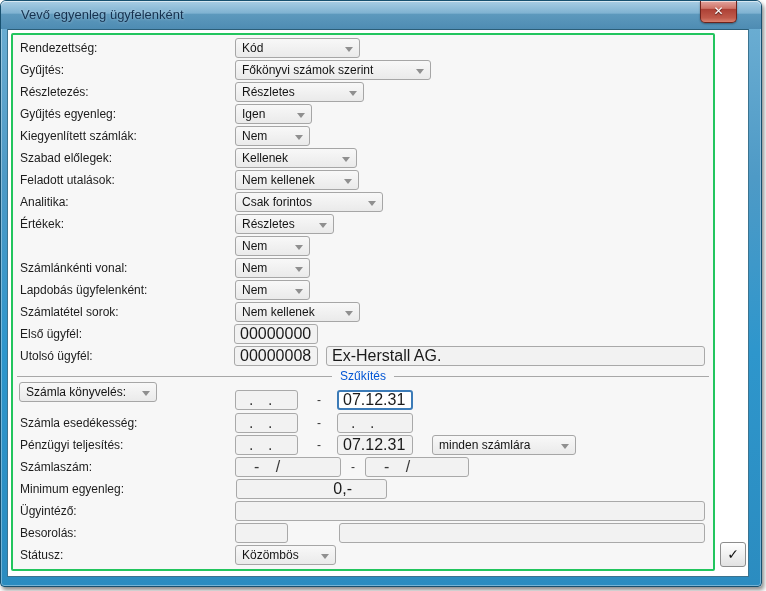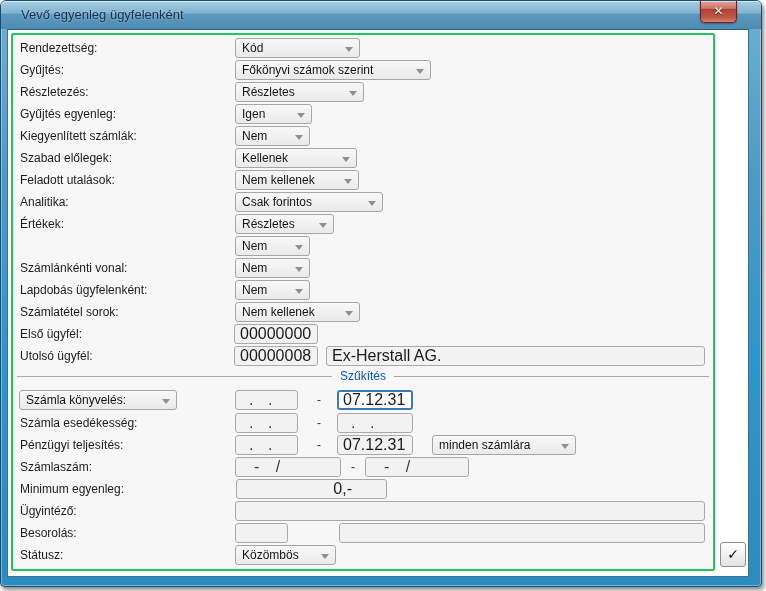--- a/index.html
+++ b/index.html
@@ -178,21 +178,21 @@
       <div class="lbl" style="top:289px">Első ügyfél:</div>
       <div class="inp" style="top:289px;left:221px;width:84px">00000000</div>
 
       <div class="lbl" style="top:311px">Utolsó ügyfél:</div>
       <div class="inp" style="top:311px;left:221px;width:84px">00000008</div>
       <div class="inp" style="top:311px;left:313px;width:379px">Ex-Herstall AG.</div>
 
       <div class="sepline"></div>
       <div class="seplabel">Szűkítés</div>
 
-      <div class="combo" style="top:355px;left:6px;width:158px">
+      <div class="combo" style="top:347px;left:6px;width:138px">
         <span>Számla könyvelés:</span>
         <span class="arr"></span>
       </div>
       <div class="inp mask" style="top:355px;left:222px;width:63px">. .</div>
       <div class="dash" style="top:355px;left:296px">-</div>
       <div class="inp focus" style="top:355px;left:324px;width:76px">07.12.31</div>
 
       <div class="lbl" style="top:378px">Számla esedékesség:</div>
       <div class="inp mask" style="top:378px;left:222px;width:63px">. .</div>
       <div class="dash" style="top:378px;left:296px">-</div>

